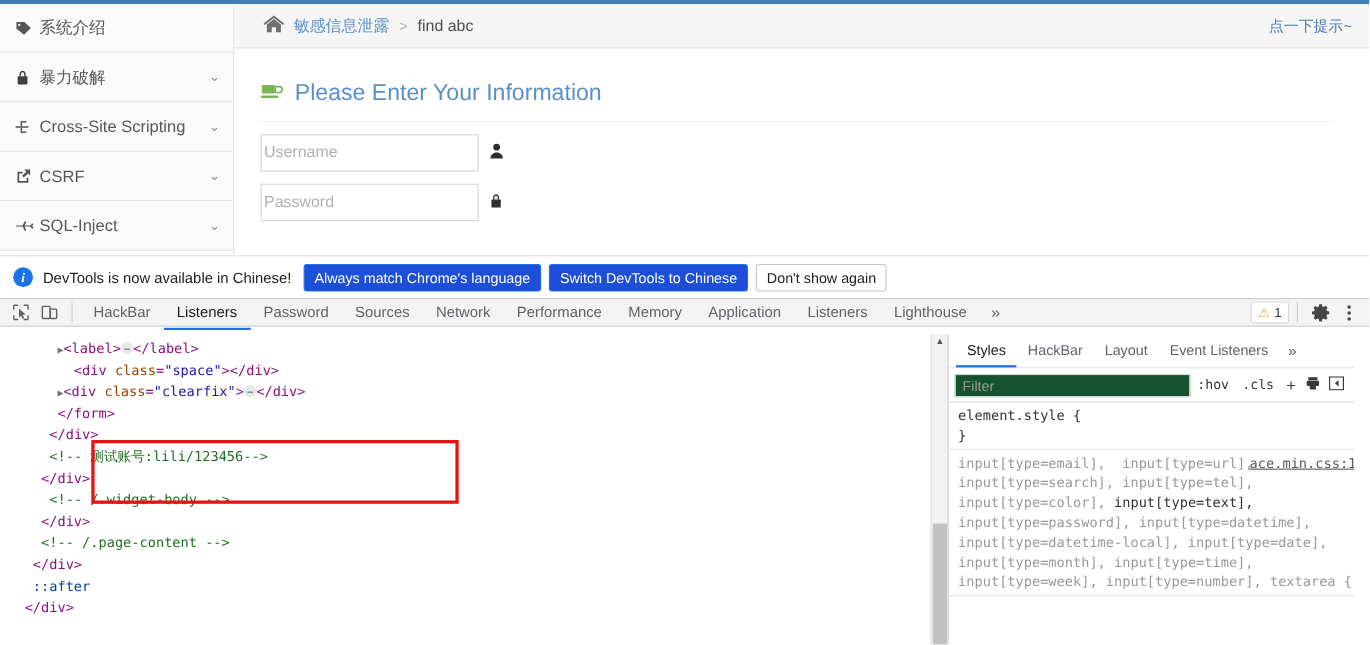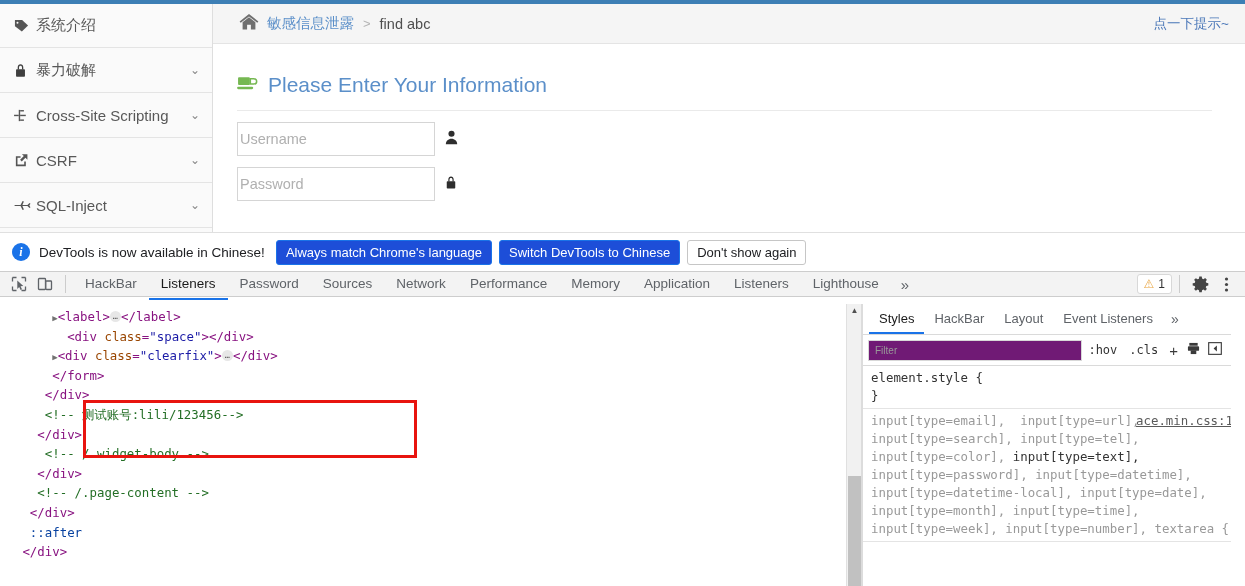--- a/index.html
+++ b/index.html
@@ -89,21 +89,21 @@
   
   #split { position:absolute; left:861px; top:304px; width:2px; height:282px; background:#dcdcdc; }
 
   
   #styles { position:absolute; left:863px; top:304px; width:368px; height:282px; background:#fff; overflow:hidden; }
   #sp-tabs { height:31px; border-bottom:1px solid #dadada; display:flex; align-items:center; padding-left:6px; background:#fff; }
   .sp-tab { font-size:13px; color:#5f6368; padding:0 10px; height:30px; line-height:30px; cursor:pointer; white-space:nowrap; }
   .sp-tab.active { color:#1a1a1a; border-bottom:2px solid #1a73e8; }
   .sp-more { font-size:14px; color:#5f6368; padding:0 8px; cursor:pointer; }
   #sp-filter { height:31px; border-bottom:1px solid #dadada; display:flex; align-items:center; padding:0 5px; background:#fff; }
-  #sp-filter .fbox { flex:1; height:21px; border:1px solid #d8d8d8; background:#701a75; font-size:10px; color:#999; display:flex; align-items:center; padding:0 6px; }
+  #sp-filter .fbox { flex:1; height:21px; border:1px solid #d8d8d8; background:#14532d; font-size:13px; color:#999; display:flex; align-items:center; padding:0 6px; }
   #sp-filter .ftool { font-family:"DejaVu Sans Mono", monospace; font-size:12px; color:#333; padding:0 6px; cursor:pointer; }
   #sp-filter .fplus { font-size:15px; color:#3a3a3a; padding:0 5px; cursor:pointer; }
   #sp-filter .fsq { font-size:13px; color:#3a3a3a; padding:0 4px; cursor:pointer; }
   #sp-body { font-family:"DejaVu Sans Mono", monospace; font-size:12.4px; line-height:18px; color:#333; }
   .srule { padding:3px 0 3px 8px; border-bottom:1px solid #e4e4e4; position:relative; }
   .srule .srcfile { position:absolute; right:-2px; top:3px; color:#5a5a5a; text-decoration:underline; font-size:12.4px; white-space:nowrap; }
   .sel-active { color:#333; }
   .sel-dim { color:#999; }
   .prop { color:#c80000; }
   .pfx { color:#727272; font-size:8px; }

